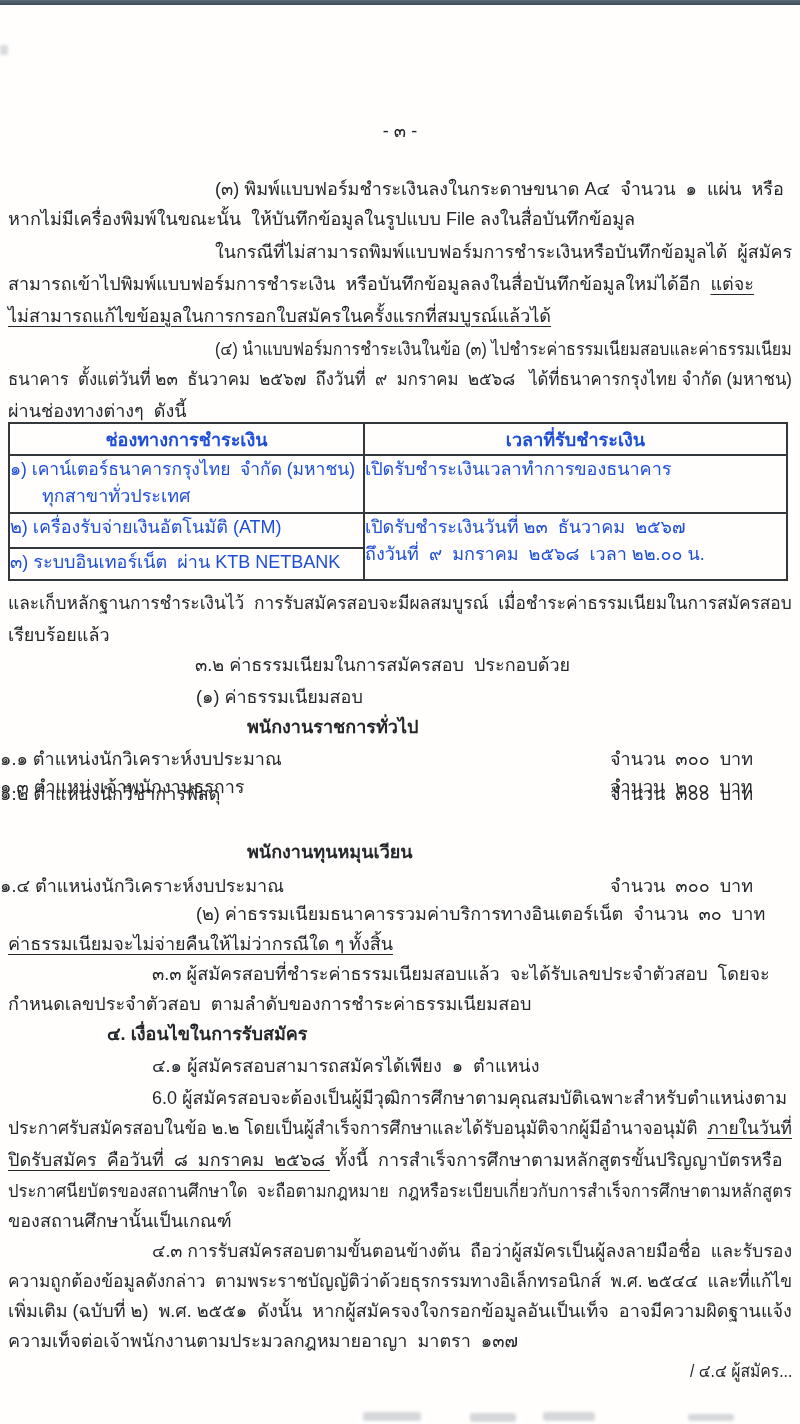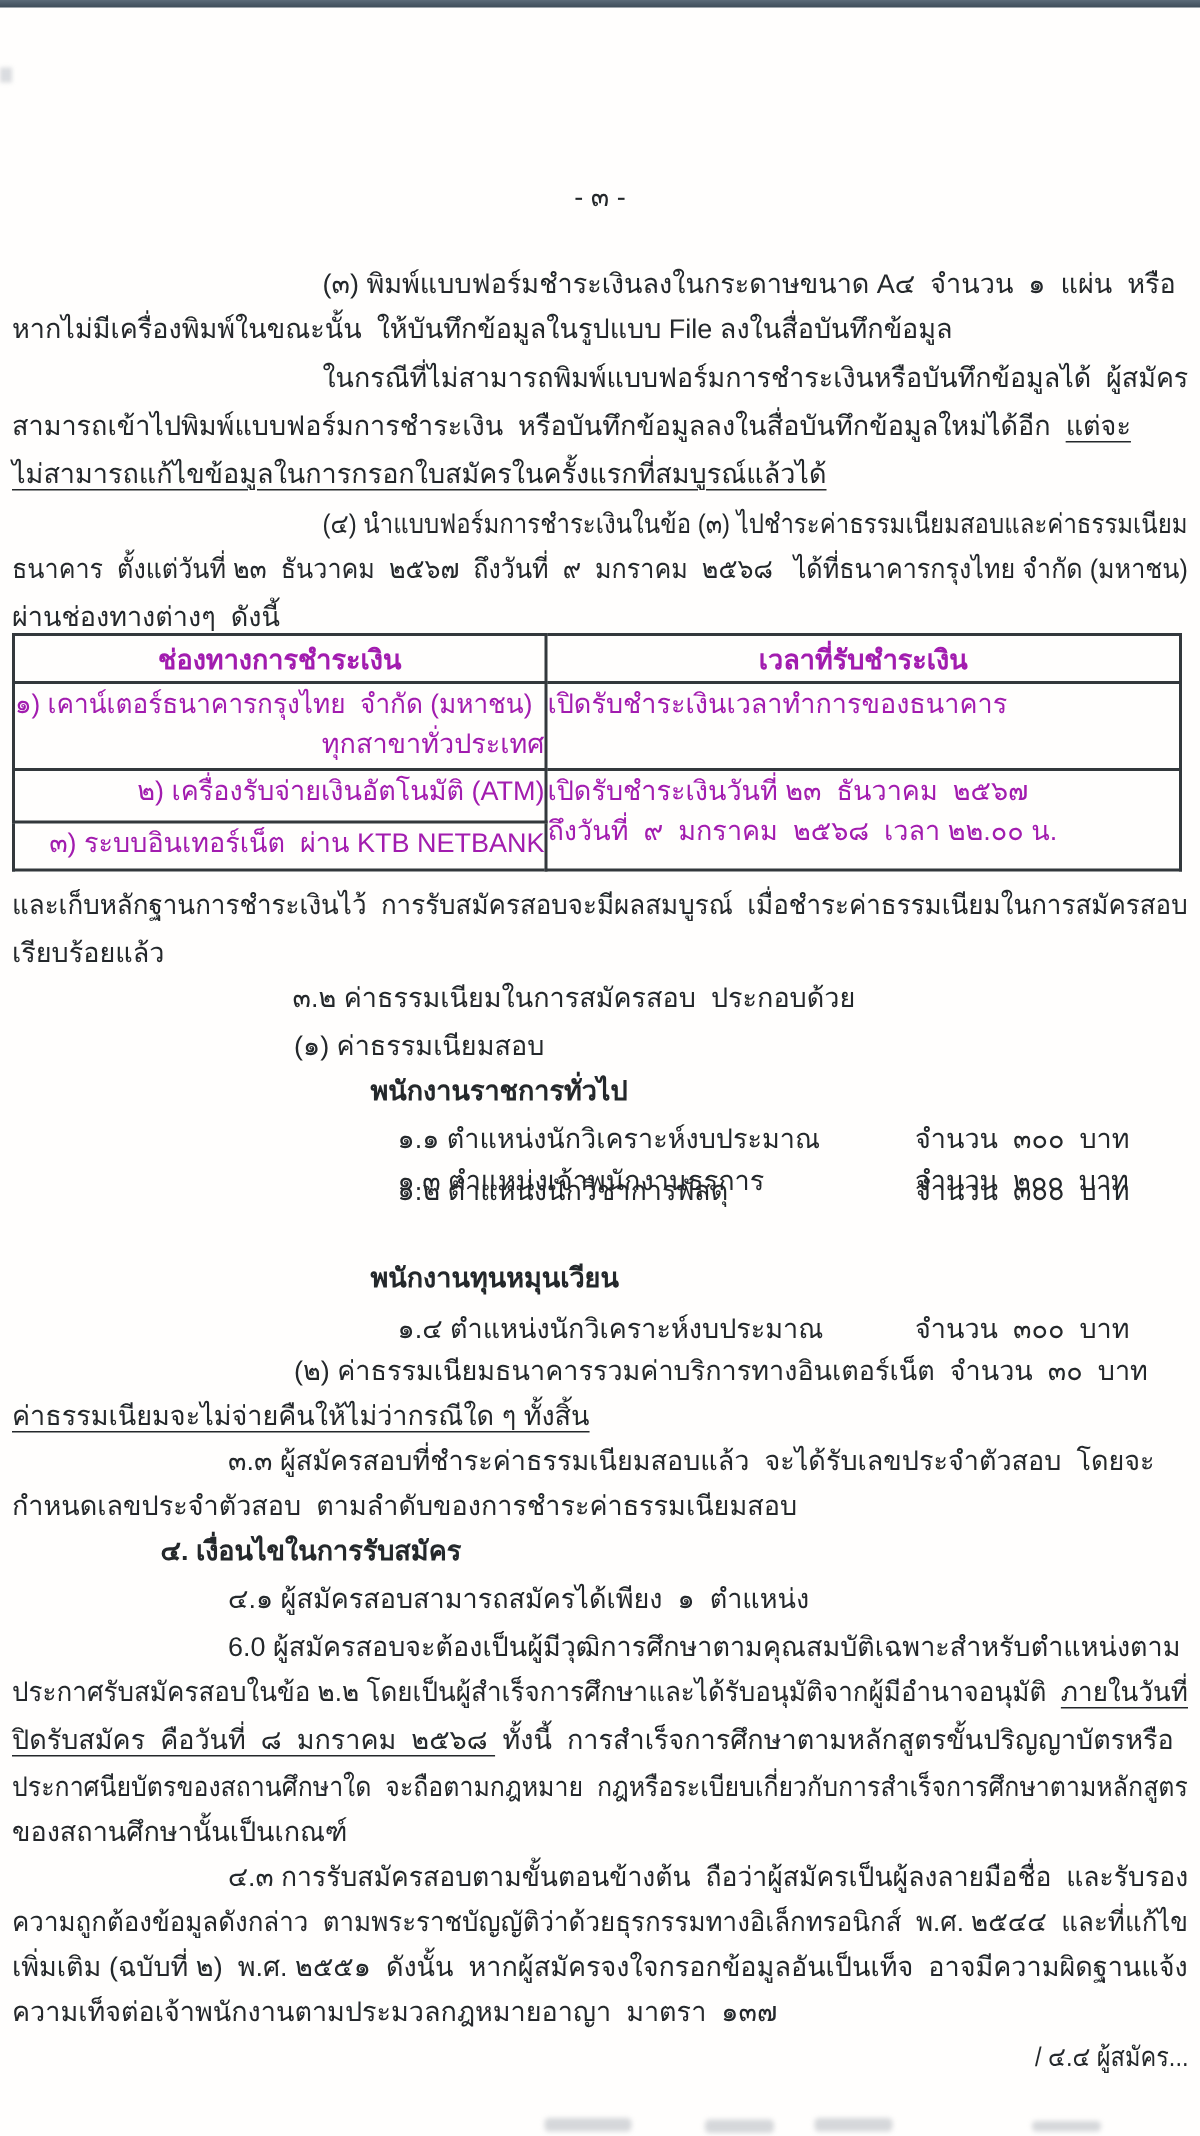--- a/index.html
+++ b/index.html
@@ -19,36 +19,36 @@
     position:absolute;
     white-space:pre;
     font-size:18px;
     line-height:26px;
     color:#24282b;
   }
   .b{font-weight:700;}
   .ul{text-decoration:underline;text-underline-offset:4px;text-decoration-thickness:1px;}
   .center{left:0;width:800px;text-align:center;}
   .feeitem{position:absolute;left:0;width:800px;height:26px;}
-  .feeitem .lbl{display:inline-block;margin-left:265px;white-space:pre;font-size:18px;}
+  .feeitem .lbl{display:inline-block;white-space:pre;font-size:18px;}
   .feeitem .amt{position:absolute;left:610px;top:0;white-space:pre;font-size:18px;}
   
   #paytable{
     position:absolute;left:8px;top:422px;width:780px;
     border-collapse:collapse;table-layout:fixed;
-    font-size:18px;color:#a21caf;
+    font-size:18px;color:#1d4ed8;
   }
   #paytable th,#paytable td{
     border:2px solid #33383c;
     padding:0;vertical-align:top;overflow:hidden;
   }
   #paytable th{font-weight:700;text-align:center;vertical-align:middle;height:30px;}
   #paytable .c1{width:355px;}
   .cellline{display:inline-block;white-space:pre;line-height:27px;}
-  .cellpad{padding:2px 6px 2px 10px;text-align:right;}
+  .cellpad{padding:2px 6px 2px 10px;}
   .cellpad2{padding:4px 6px 2px 14px;}
   .indent2{margin-left:32px;}
   .smudge{
     position:absolute;height:9px;border-radius:3px;
     background:rgba(116,126,138,0.30);
     filter:blur(1.6px);
   }
   .edge-mark{
     position:absolute;left:0;top:45px;width:8px;height:10px;
     background:rgba(150,158,168,0.35);filter:blur(1.5px);

